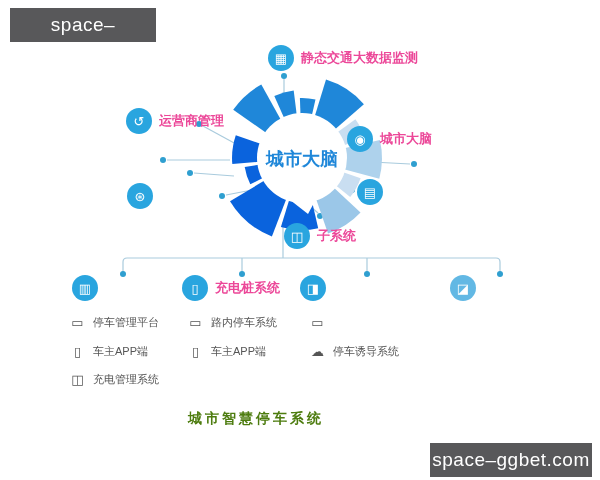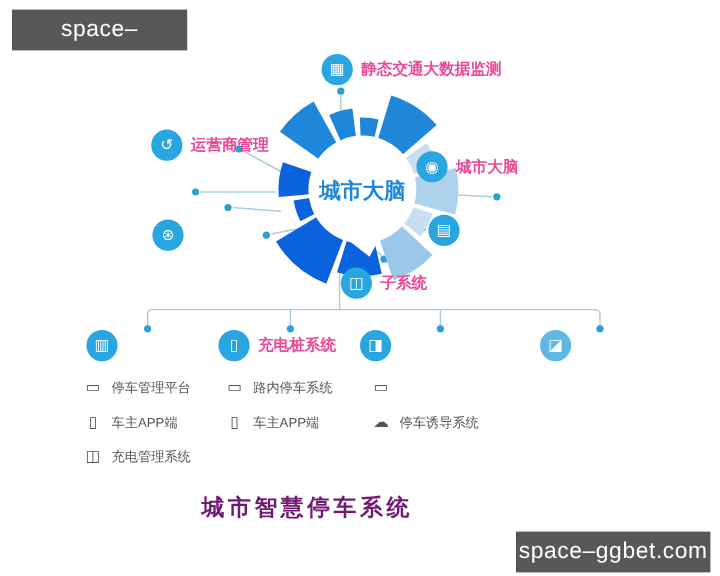--- a/index.html
+++ b/index.html
@@ -16,22 +16,22 @@
   .node{display:flex;align-items:center;gap:7px;}
   .circ{width:26px;height:26px;border-radius:50%;background:#29a5df;color:#fff;
         display:flex;align-items:center;justify-content:center;font-size:13px;
         flex:0 0 26px;}
   .circ.lighter{background:#62b8e4;}
   .nlabel{font-size:13px;font-weight:bold;color:#ec4899;white-space:nowrap;}
   
   .sub{display:flex;align-items:center;gap:8px;}
   .sub .sicon{color:#555;font-size:13px;width:15px;text-align:center;}
   .sub .slabel{font-size:11px;color:#555;white-space:nowrap;}
-  .footer-title{left:0;top:410px;width:512px;text-align:center;font-size:19px;
-                font-weight:bold;color:#701a75;letter-spacing:3px;}
+  .footer-title{left:0;top:410px;width:512px;text-align:center;font-size:14px;
+                font-weight:bold;color:#4d7c0f;letter-spacing:3px;}
   .hub-text{font-weight:bold;}
 </style>
 </head>
 <body>
 
 <svg id="diagram-canvas" width="600" height="480" viewBox="0 0 600 480">
   <g id="connectors" fill="none" stroke="#a9cbdd" stroke-width="1.2">
     <path d="M284,79 L284,97"></path>
     <path d="M203,126 L247,150"></path>
     <path d="M167,160 L230,160"></path>

